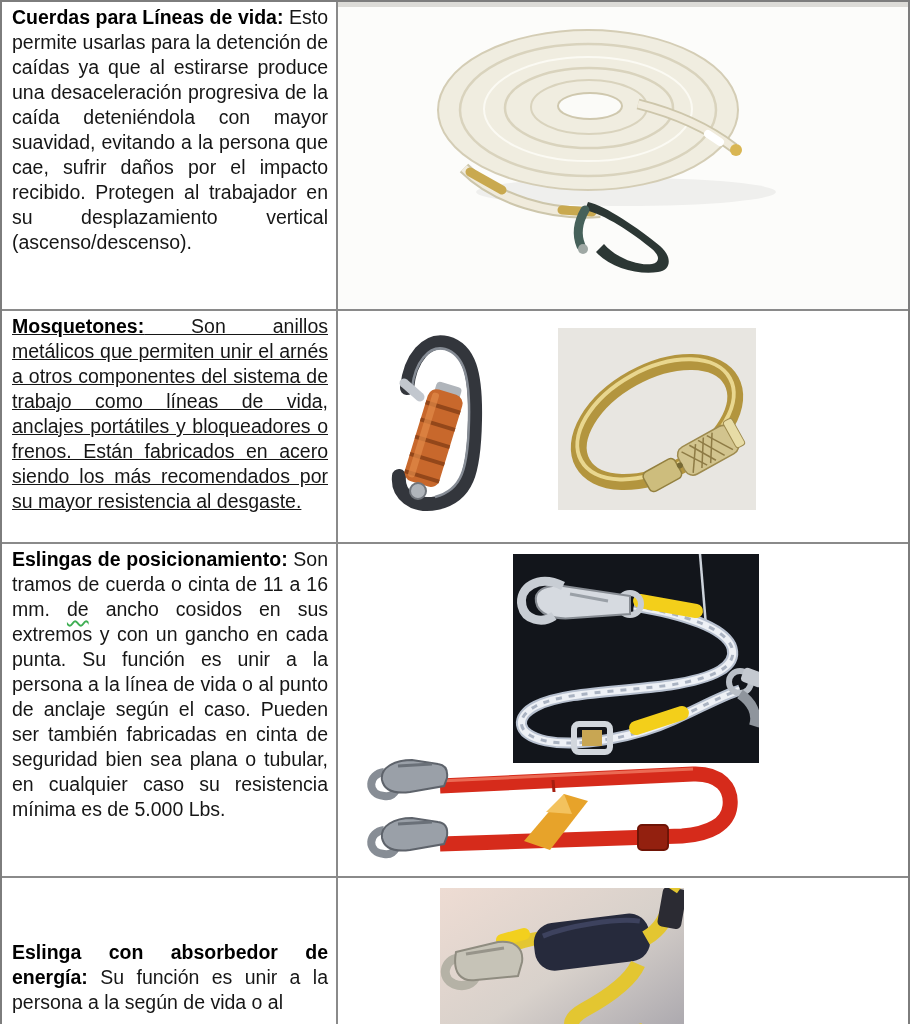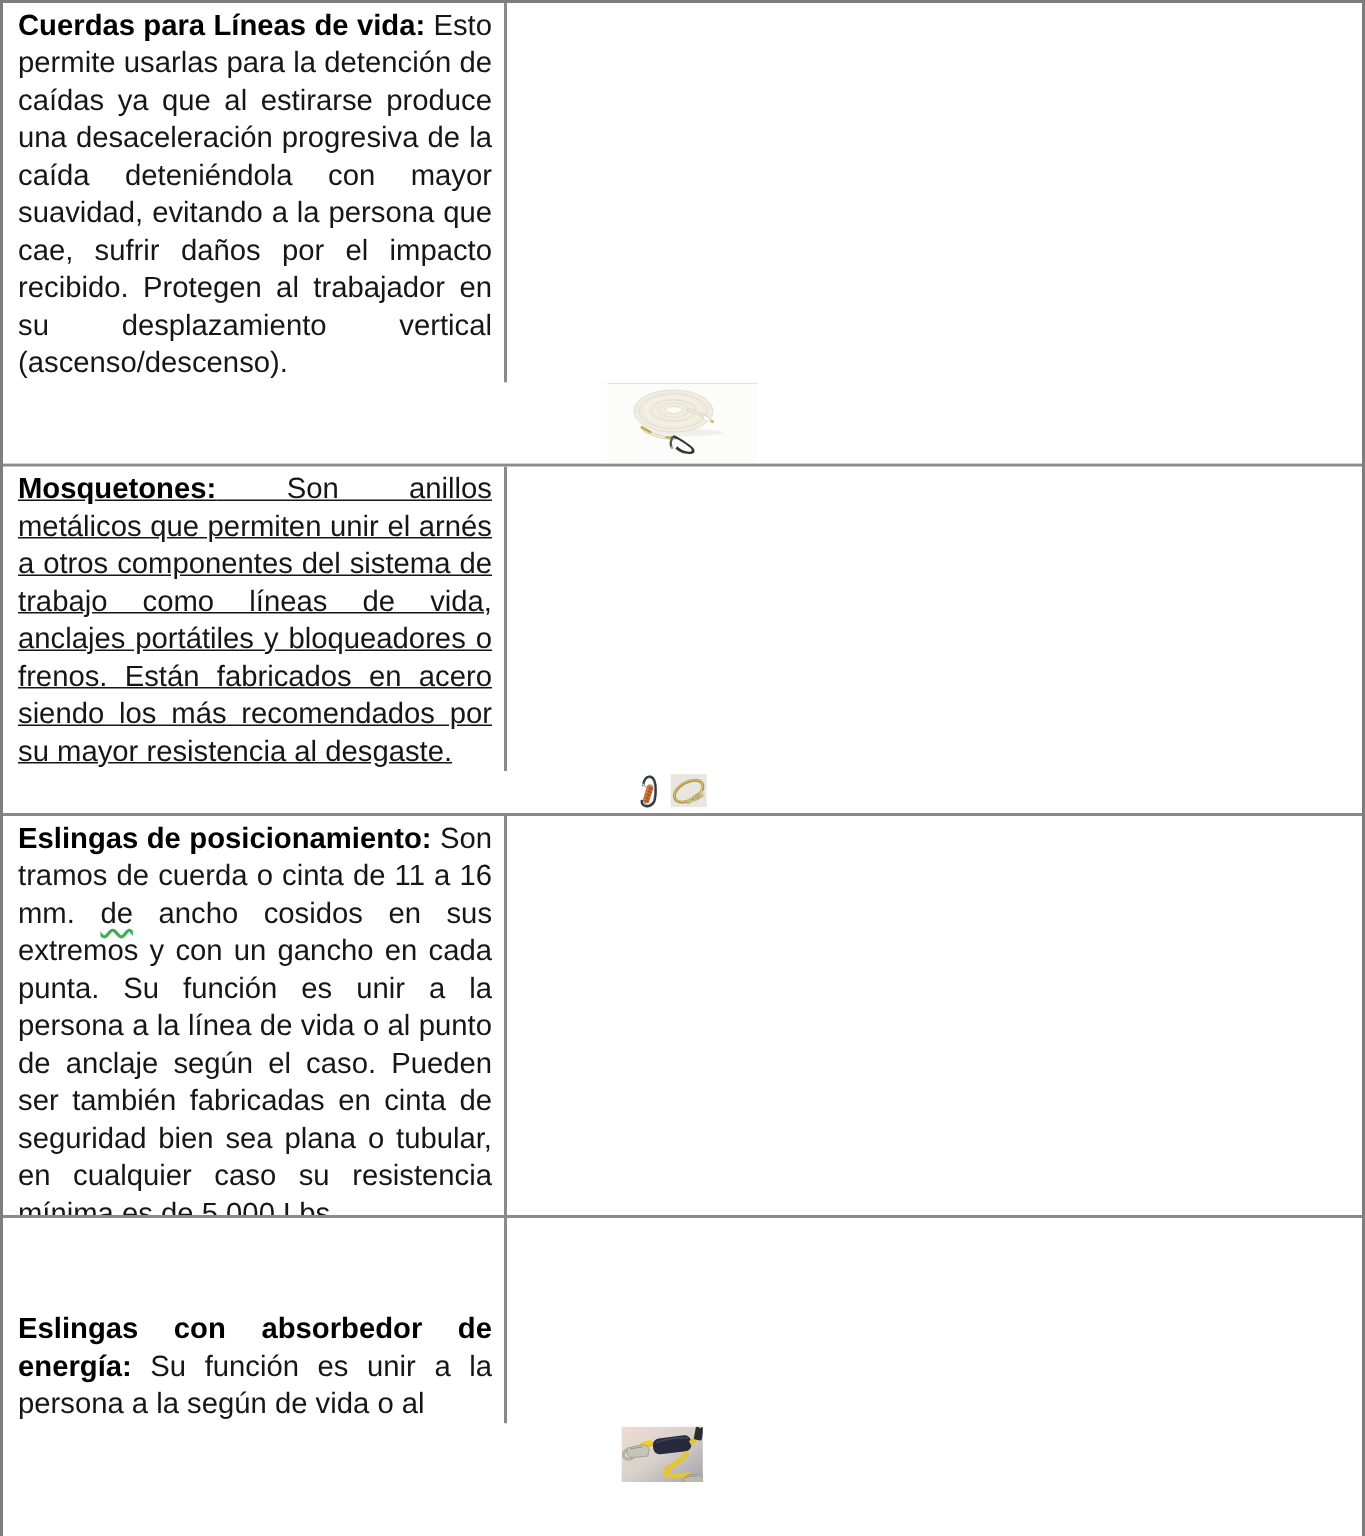--- a/index.html
+++ b/index.html
@@ -5,24 +5,24 @@
   html,body{margin:0;padding:0;}
   body{
     width:910px;height:1024px;overflow:hidden;background:#ffffff;
     font-family:"Liberation Sans",sans-serif;
     font-size:19.5px;line-height:25px;color:#161616;
   }
   .doc{
     width:910px;height:1024px;box-sizing:border-box;
     border:2px solid #7d7d7d;border-bottom:none;
   }
-  .row{display:flex;box-sizing:border-box;border-bottom:2px solid #8a8a8a;overflow:hidden;flex-direction:column;}
+  .row{display:flex;box-sizing:border-box;border-bottom:2px solid #8a8a8a;overflow:hidden;}
   .r1{height:309px;}
   .r2{height:233px;text-decoration:underline;}
-  .r3{height:268px;}
+  .r3{height:334px;}
   .r4{height:176px;border-bottom:none;}
   .cell{box-sizing:border-box;overflow:hidden;}
   .cell.text{
     width:336px;border-right:2px solid #8a8a8a;
     padding:3px 8px 0 10px;
   }
   .cell.pic{flex:1;position:relative;background:#ffffff;}
   .cell.pic svg{display:block;width:100%;height:100%;}
   p{margin:0;text-align:justify;}
   .t{font-weight:bold;color:#000;}
@@ -181,21 +181,21 @@
             <path d="M 6,10 C 4,-2 18,-10 36,-10 L 62,-6 C 70,-5 72,0 71,8 L 68,16 L 34,22 C 18,24 8,20 6,10 Z" fill="#9aa0a8" stroke="#5e636b" stroke-width="2"></path>
             <line x1="22" y1="-4" x2="56" y2="-6" stroke="#6a7078" stroke-width="3"></line>
           </g>
         </g>
       </svg>
     </div>
   </div>
 
   <div class="row r4">
     <div class="cell text">
-      <p><span class="t">Eslingas con absorbedor de energía:</span><span> Su función es unir a la persona a la según de vida o al</span></p>
+      <p><span class="t">Eslinga con absorbedor de energía:</span><span> Su función es unir a la persona a la según de vida o al</span></p>
     </div>
     <div class="cell pic">
       <svg viewBox="0 0 570 176" aria-hidden="true">
         <defs>
           <linearGradient id="g4" x1="0" y1="0" x2="1" y2="1">
             <stop offset="0" stop-color="#eedcd3"></stop>
             <stop offset="0.5" stop-color="#d8d1cb"></stop>
             <stop offset="1" stop-color="#a3a1a9"></stop>
           </linearGradient>
           <clipPath id="ph4">

